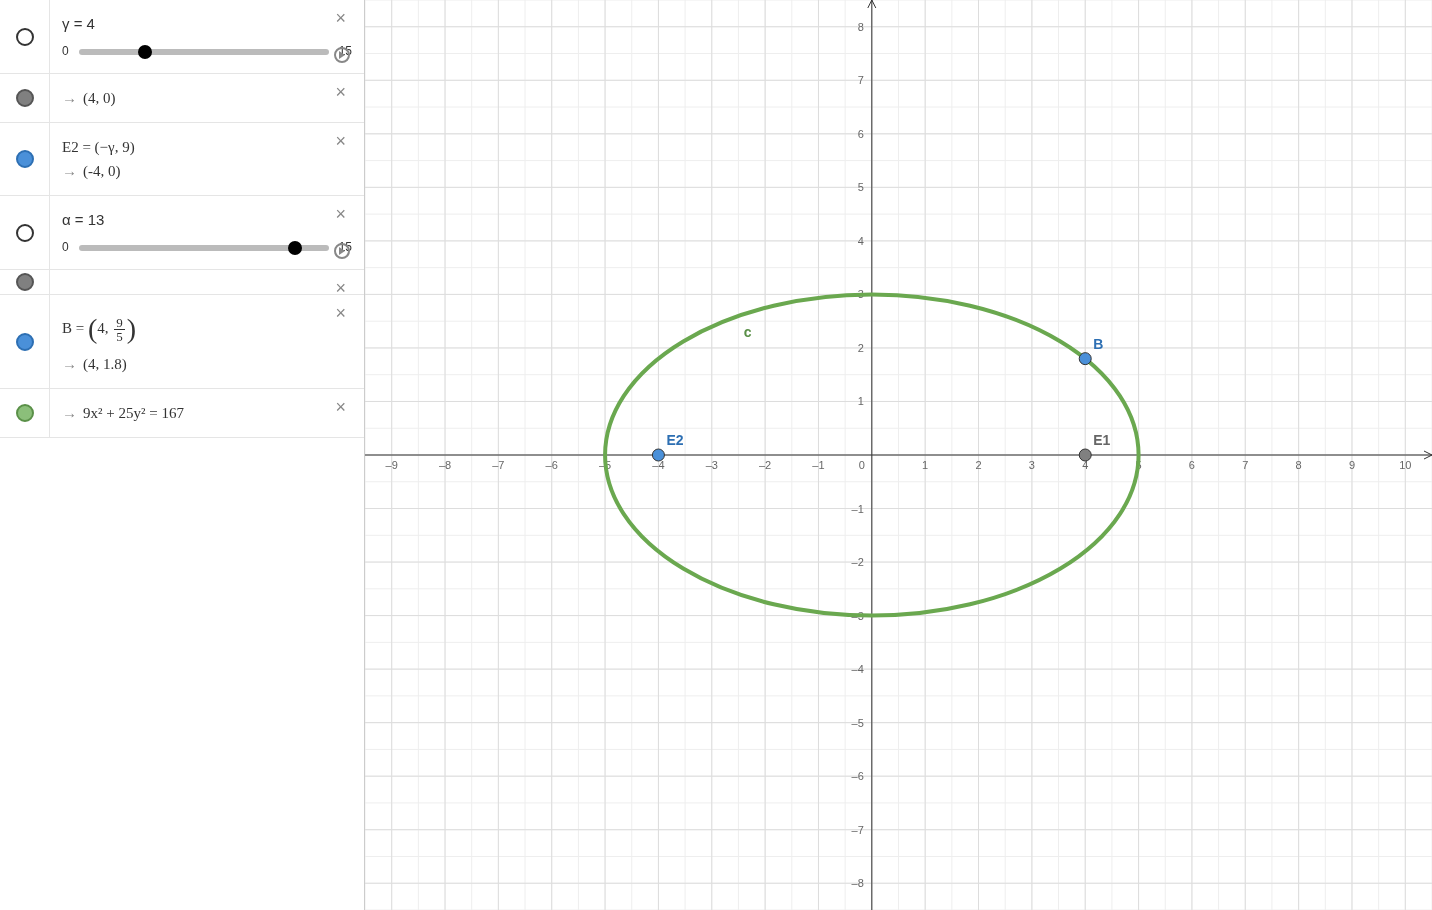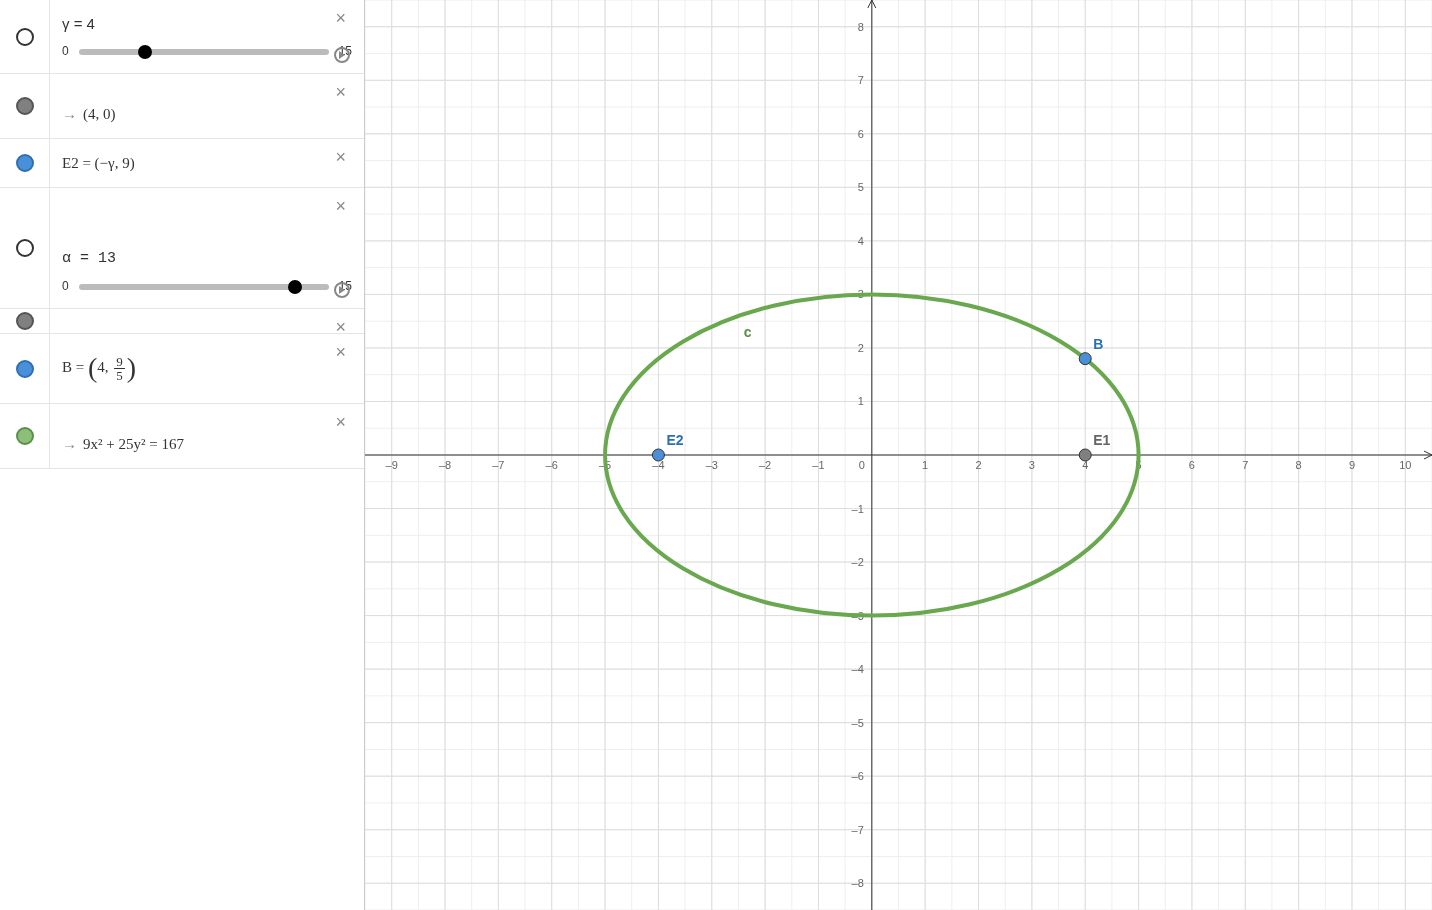--- a/index.html
+++ b/index.html
@@ -9,21 +9,21 @@
   .graph { flex:1; position:relative; overflow:hidden; background:#fff;}
   .row { display:flex; border-bottom:1px solid #e5e5e5; position:relative;}
   .vis-col { width:50px; display:flex; align-items:center; justify-content:center; border-right:1px solid #e5e5e5;}
   .vis { width:18px; height:18px; border-radius:50%; border:2px solid #333; background:#fff;}
   .vis.gray { background:#808080; border-color:#555;}
   .vis.blue { background:#4a90d9; border-color:#2d6fb3;}
   .vis.green { background:#8bbf7a; border-color:#5a9048;}
   .vis.white { background:#fff; border-color:#333;}
   .content { flex:1; padding:12px 12px 12px 12px; font-family: 'Times New Roman', serif; font-size:15px; line-height:1.6;}
   .content .def {}
-  .content .val { color:#333; margin-top:16px;}
+  .content .val { color:#333; margin-top:0;}
   .content .arrow { color:#888; margin-right:6px;}
   .close { position:absolute; top:8px; right:18px; color:#888; font-size:18px; cursor:pointer; font-family:Arial;}
   .play { position:absolute; bottom:10px; right:14px; color:#888; font-size:16px; cursor:pointer; border:2px solid #888; border-radius:50%; width:16px; height:16px; display:flex; align-items:center; justify-content:center; font-family:Arial;}
   .play svg { display:block;}
   .slider-row { display:flex; align-items:center; gap:10px; margin-top:6px;}
   .slider-min, .slider-max { font-family:Arial; font-size:12px; color:#333;}
   .slider { flex:1; position:relative; height:6px; background:#bbb; border-radius:3px;}
   .slider-thumb { position:absolute; top:50%; transform:translate(-50%,-50%); width:14px; height:14px; background:#000; border-radius:50%;}
   .grid-svg { position:absolute; inset:0;}
   .axis-label { font-family:Arial; font-size:11px; fill:#666;}
@@ -71,30 +71,31 @@
       </div>
       <div class="close">×</div>
     </div>
 
     <div class="row">
       <div class="vis-col">
           <div class="vis blue"></div>
         </div>
       <div class="content">
         <div class="def">E2 = (−γ, 9)</div>
+        <div class="val"><span class="arrow">→</span><span>(-4, 0)</span></div>
       </div>
       <div class="close">×</div>
     </div>
 
     <div class="row">
       <div class="vis-col">
           <div class="vis white"></div>
         </div>
       <div class="content">
-        <div class="def" style="font-family:Liberation Mono, monospace;margin-top:47px;">α = 13</div>
+        <div class="def" style="font-family:Liberation Sans, sans-serif;">α = 13</div>
         <div class="slider-row">
           <span class="slider-min">0</span>
           <div class="slider">
             <div class="slider-thumb" style="left:86.7%"></div>
           </div>
           <span class="slider-max">15</span>
         </div>
       </div>
       <div class="close">×</div>
       <div class="play">
@@ -114,20 +115,21 @@
     </div>
 
     <div class="row">
       <div class="vis-col">
           <div class="vis blue"></div>
         </div>
       <div class="content">
         <div class="def">
           <span>B = </span><span class="paren">(</span><span>4</span>, <span class="frac"><span class="n">9</span><span class="d">5</span></span><span class="paren">)</span>
         </div>
+        <div class="val"><span class="arrow">→</span><span>(4, 1.8)</span></div>
       </div>
       <div class="close">×</div>
     </div>
 
     <div class="row">
       <div class="vis-col">
           <div class="vis green"></div>
         </div>
       <div class="content">
         <div class="val"><span class="arrow">→</span><span>9x² + 25y² = 167</span></div>

